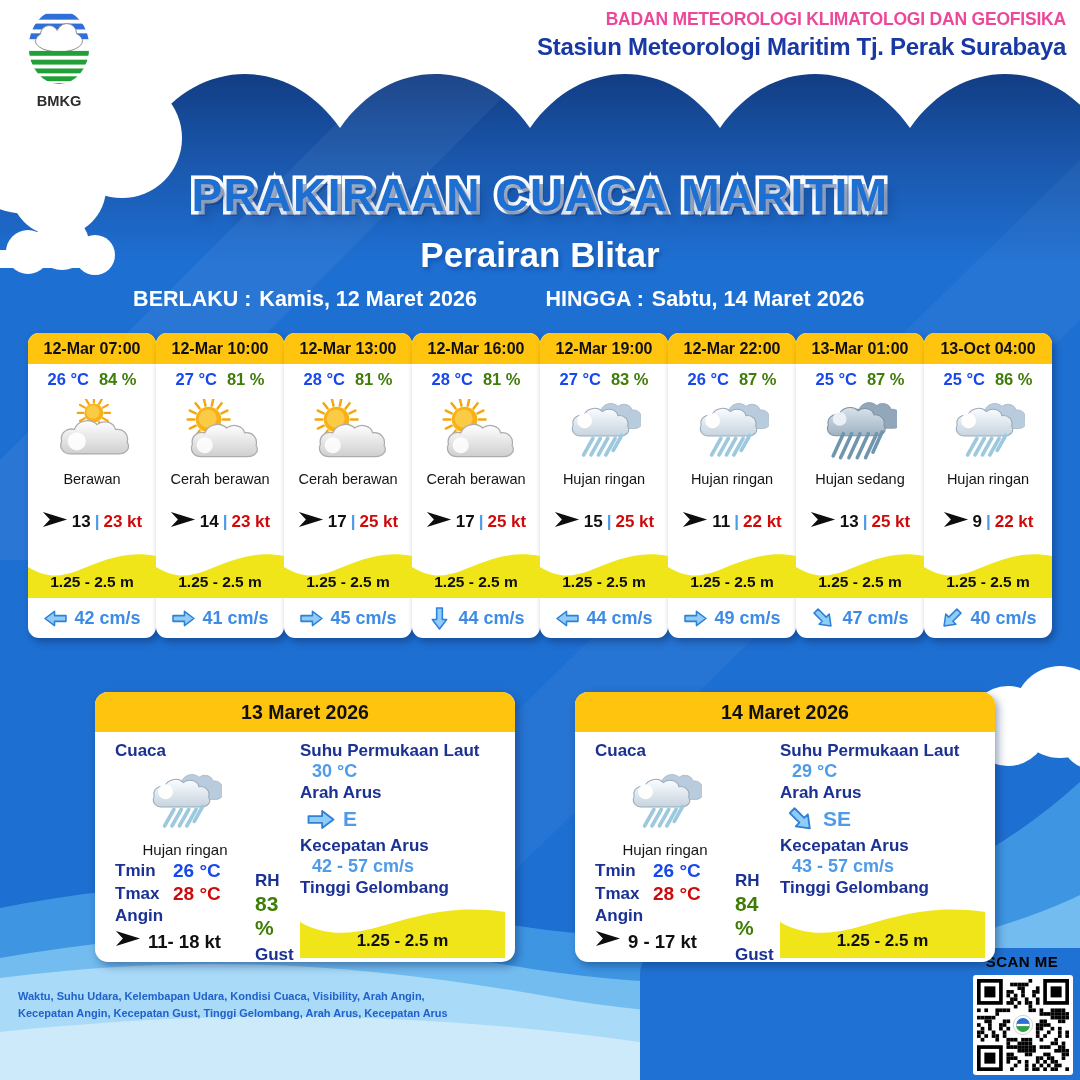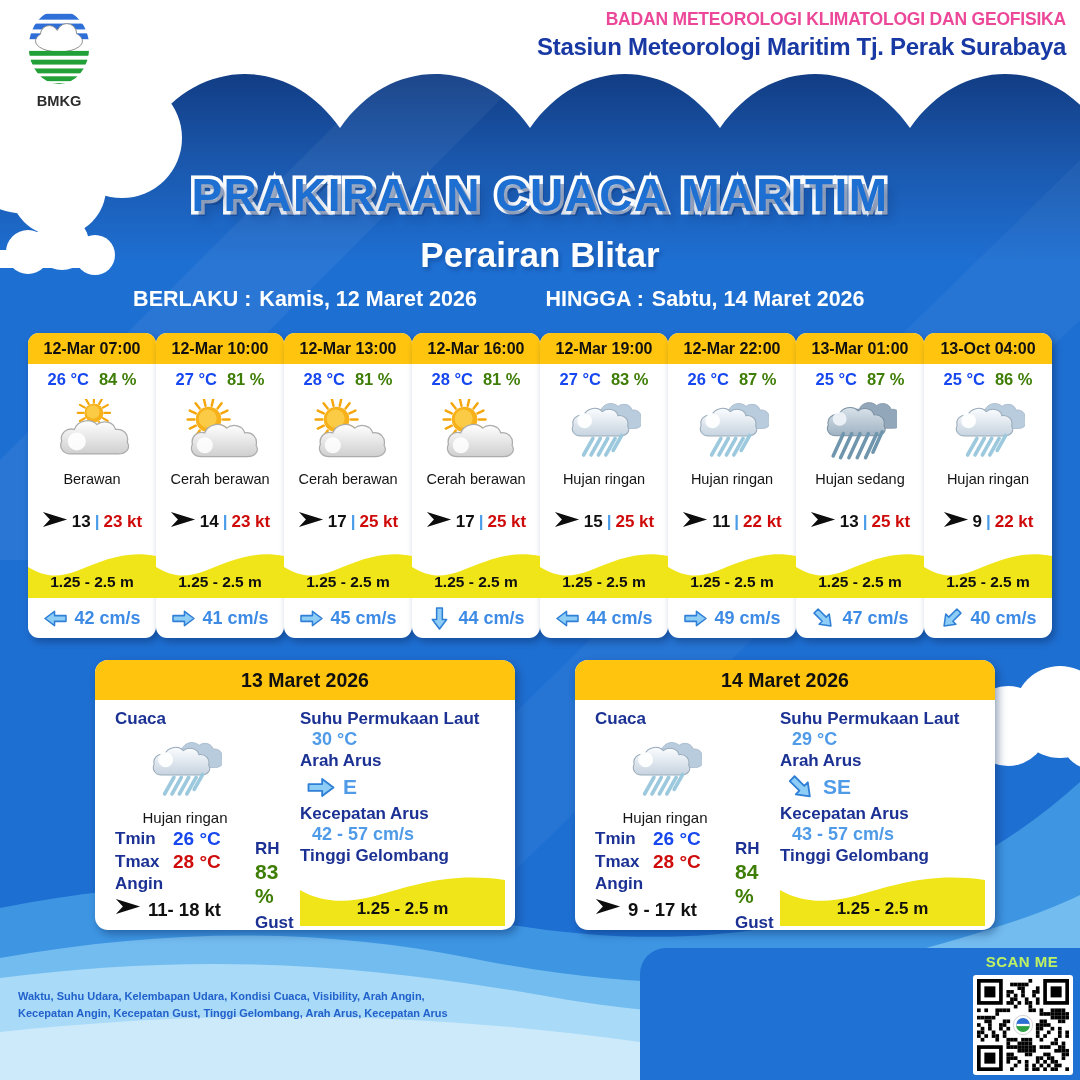--- a/index.html
+++ b/index.html
@@ -44,21 +44,21 @@
   .c-wind .wg{color:var(--value-red);}
   .c-wave{position:relative;height:55px;flex:none;}
   .c-wave svg{position:absolute;inset:0;width:100%;height:100%;}
   .c-wave span{position:absolute;left:0;right:0;bottom:7px;text-align:center;
                font-size:15.5px;font-weight:800;color:#101010;}
   .c-cur{height:40px;display:flex;align-items:center;justify-content:center;gap:6px;
          font-size:18px;font-weight:800;color:var(--current-blue);}
   .cur-arrow{display:flex;align-items:center;}
 
   
-  .daily-row{position:absolute;left:95px;top:660px;display:flex;gap:60px;z-index:4;}
+  .daily-row{position:absolute;left:95px;top:692px;display:flex;gap:60px;z-index:4;}
   .dcard{width:420px;background:#fff;border-radius:13px;overflow:hidden;
          box-shadow:3px 4px 8px rgba(12,42,96,.45);}
   .d-head{background:var(--yellow-header);height:40px;line-height:40px;text-align:center;
           font-weight:800;font-size:19.5px;color:#101010;}
   .d-body{display:flex;height:230px;padding:8px 10px 8px 20px;box-sizing:border-box;border-radius:12px;}
   .d-lbl{color:var(--label-navy);font-weight:700;font-size:17px;line-height:21px;}
   .d-col-left{width:158px;}
   .d-icon{height:80px;display:flex;justify-content:center;align-items:center;}
   .d-desc{text-align:center;width:140px;font-size:15px;color:#141414;line-height:18px;}
   .d-trow{display:flex;align-items:flex-start;line-height:23px;}
@@ -78,21 +78,21 @@
   .d-wavebox span{position:absolute;left:0;right:0;bottom:7px;text-align:center;
                   font-size:17px;font-weight:800;color:#101010;}
 
   
   .footer-info{position:absolute;left:18px;top:988px;z-index:4;color:#2161cb;line-height:1.55;}
   .fi-title{font-size:15.5px;font-weight:800;}
   .fi-line{font-size:11px;font-weight:800;}
   .scan-panel{position:absolute;left:640px;top:948px;width:440px;height:132px;z-index:3;
               background:var(--panel-blue);border-radius:26px 0 0 0;}
   .scan-label{position:absolute;right:8px;top:5px;width:100px;text-align:center;
-              color:#bef264;font-size:15px;font-weight:700;letter-spacing:.5px;}
+              color:#000000;font-size:15px;font-weight:700;letter-spacing:.5px;}
   .qr{position:absolute;right:7px;top:27px;width:100px;height:100px;background:#fff;
       border-radius:3px;padding:4px;box-sizing:border-box;}
   .qr svg{width:100%;height:100%;}
   .logo text{font:700 15px "Liberation Sans","DejaVu Sans",sans-serif;fill:#2c2c2c;}
 </style>
 </head>
 <body>
 
 <div class="poster">
 

